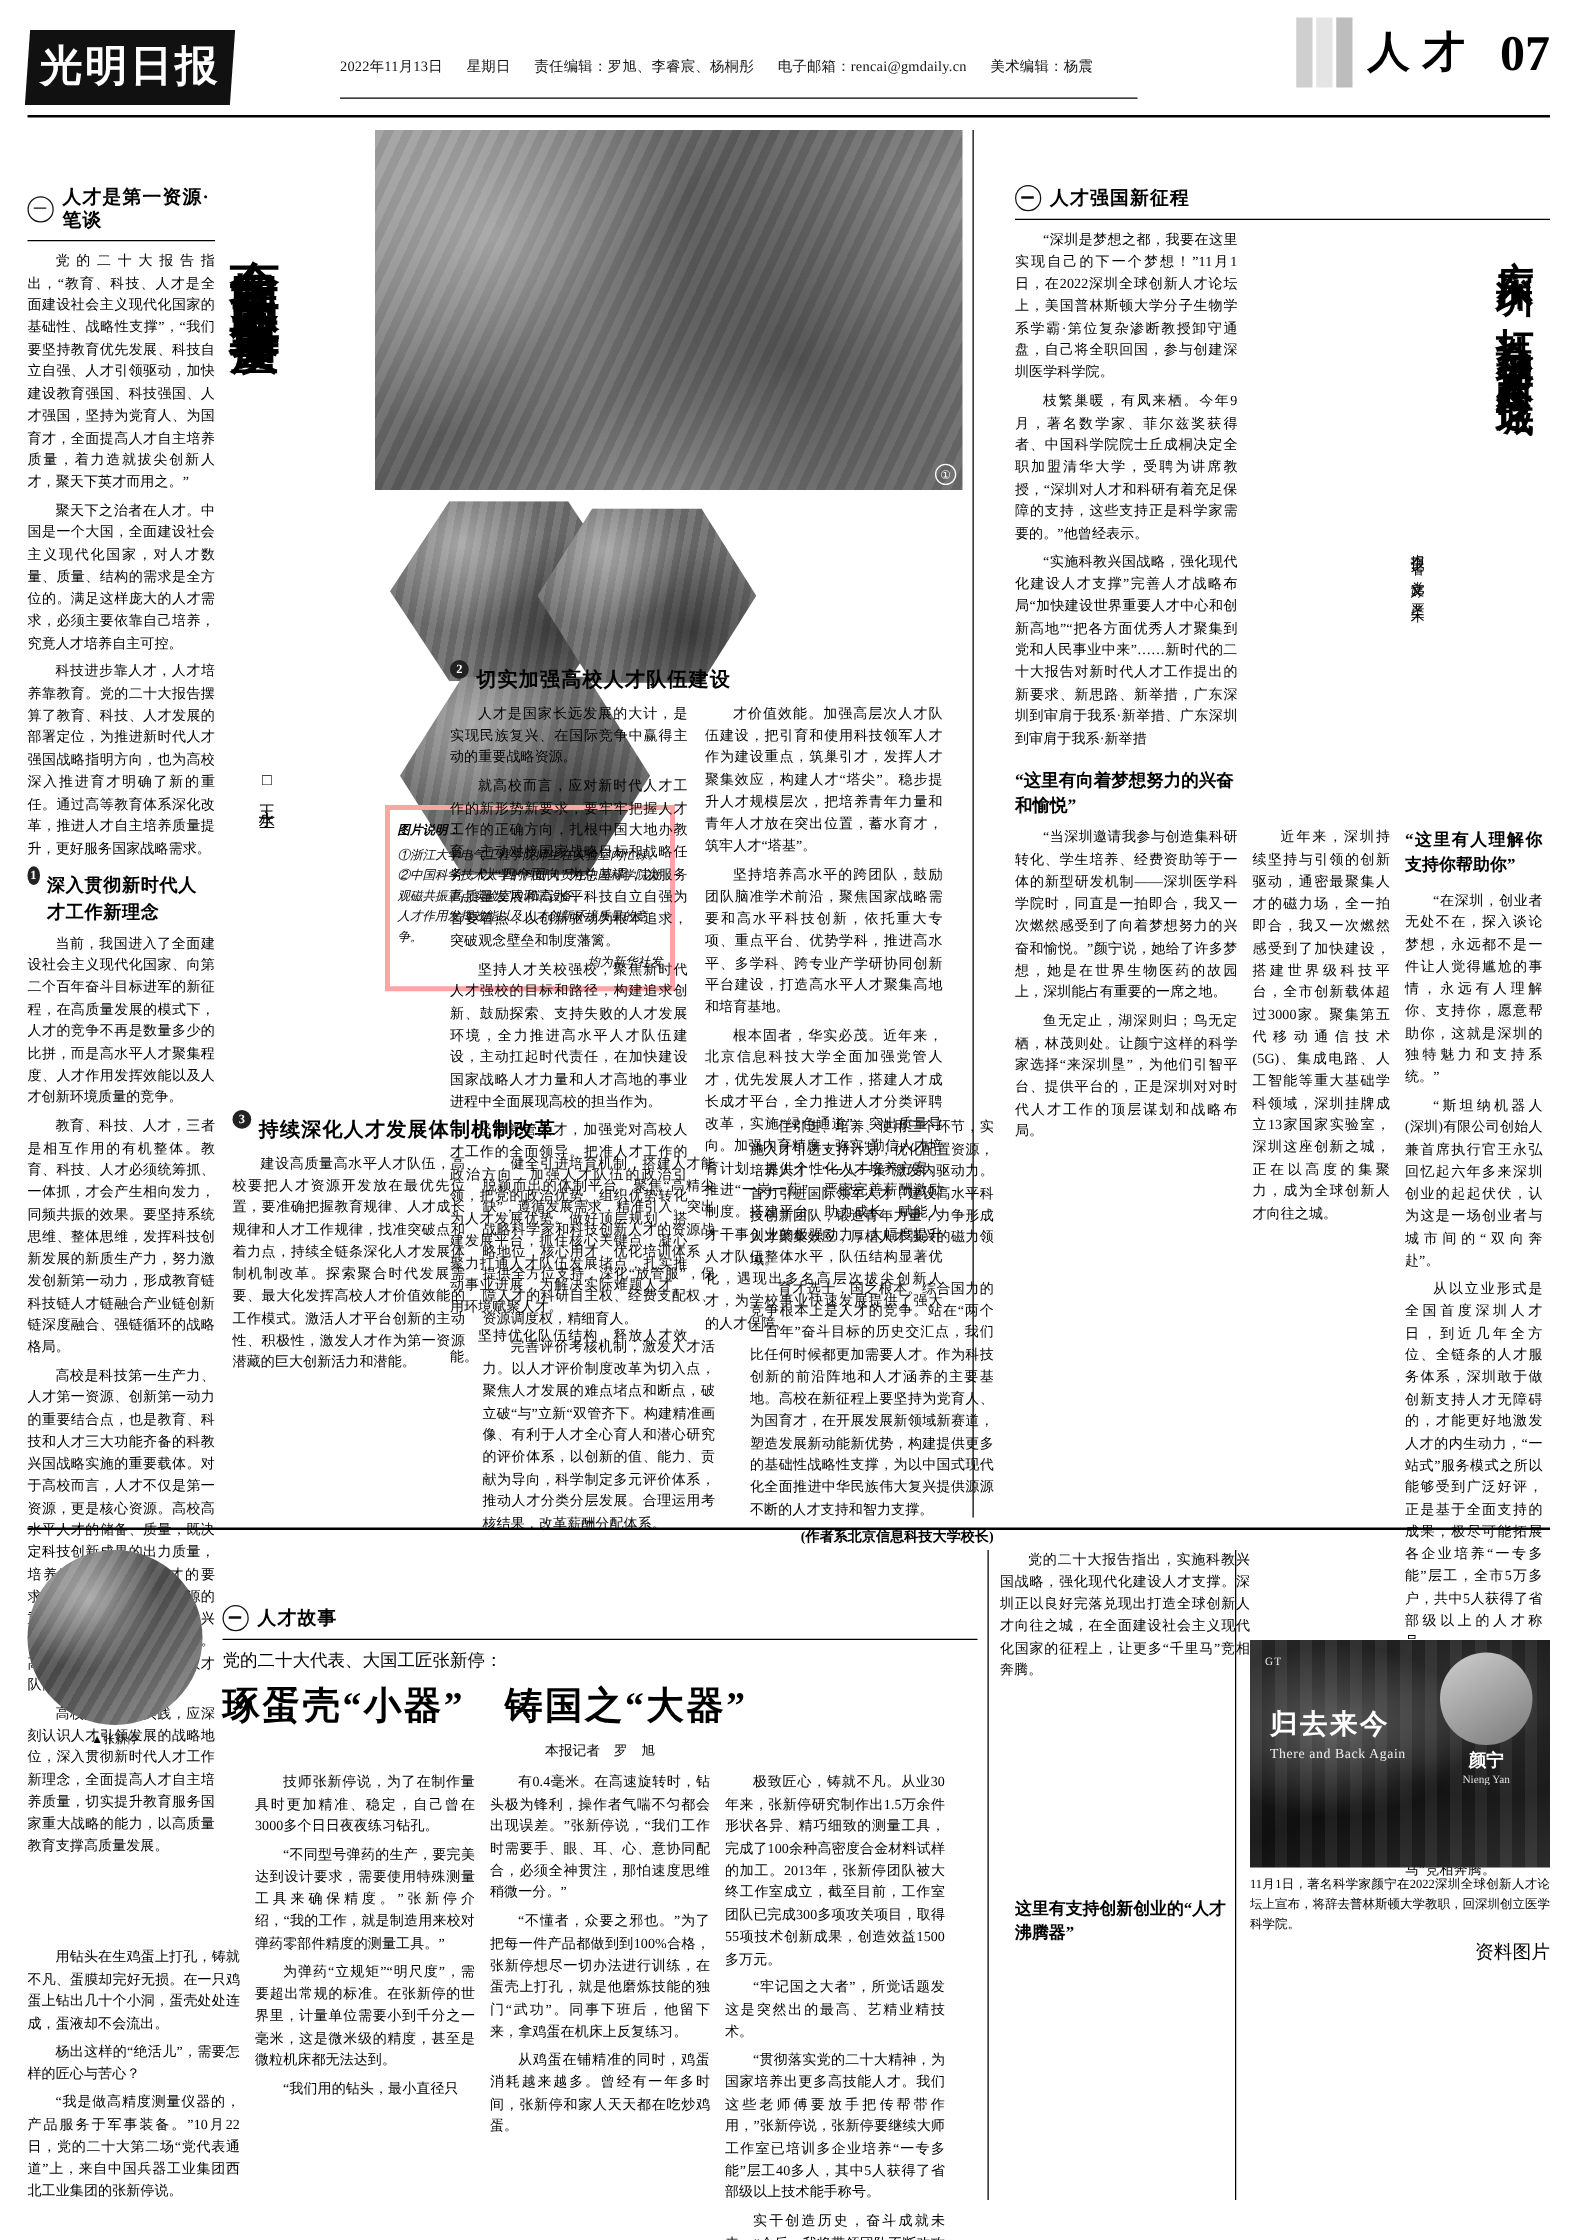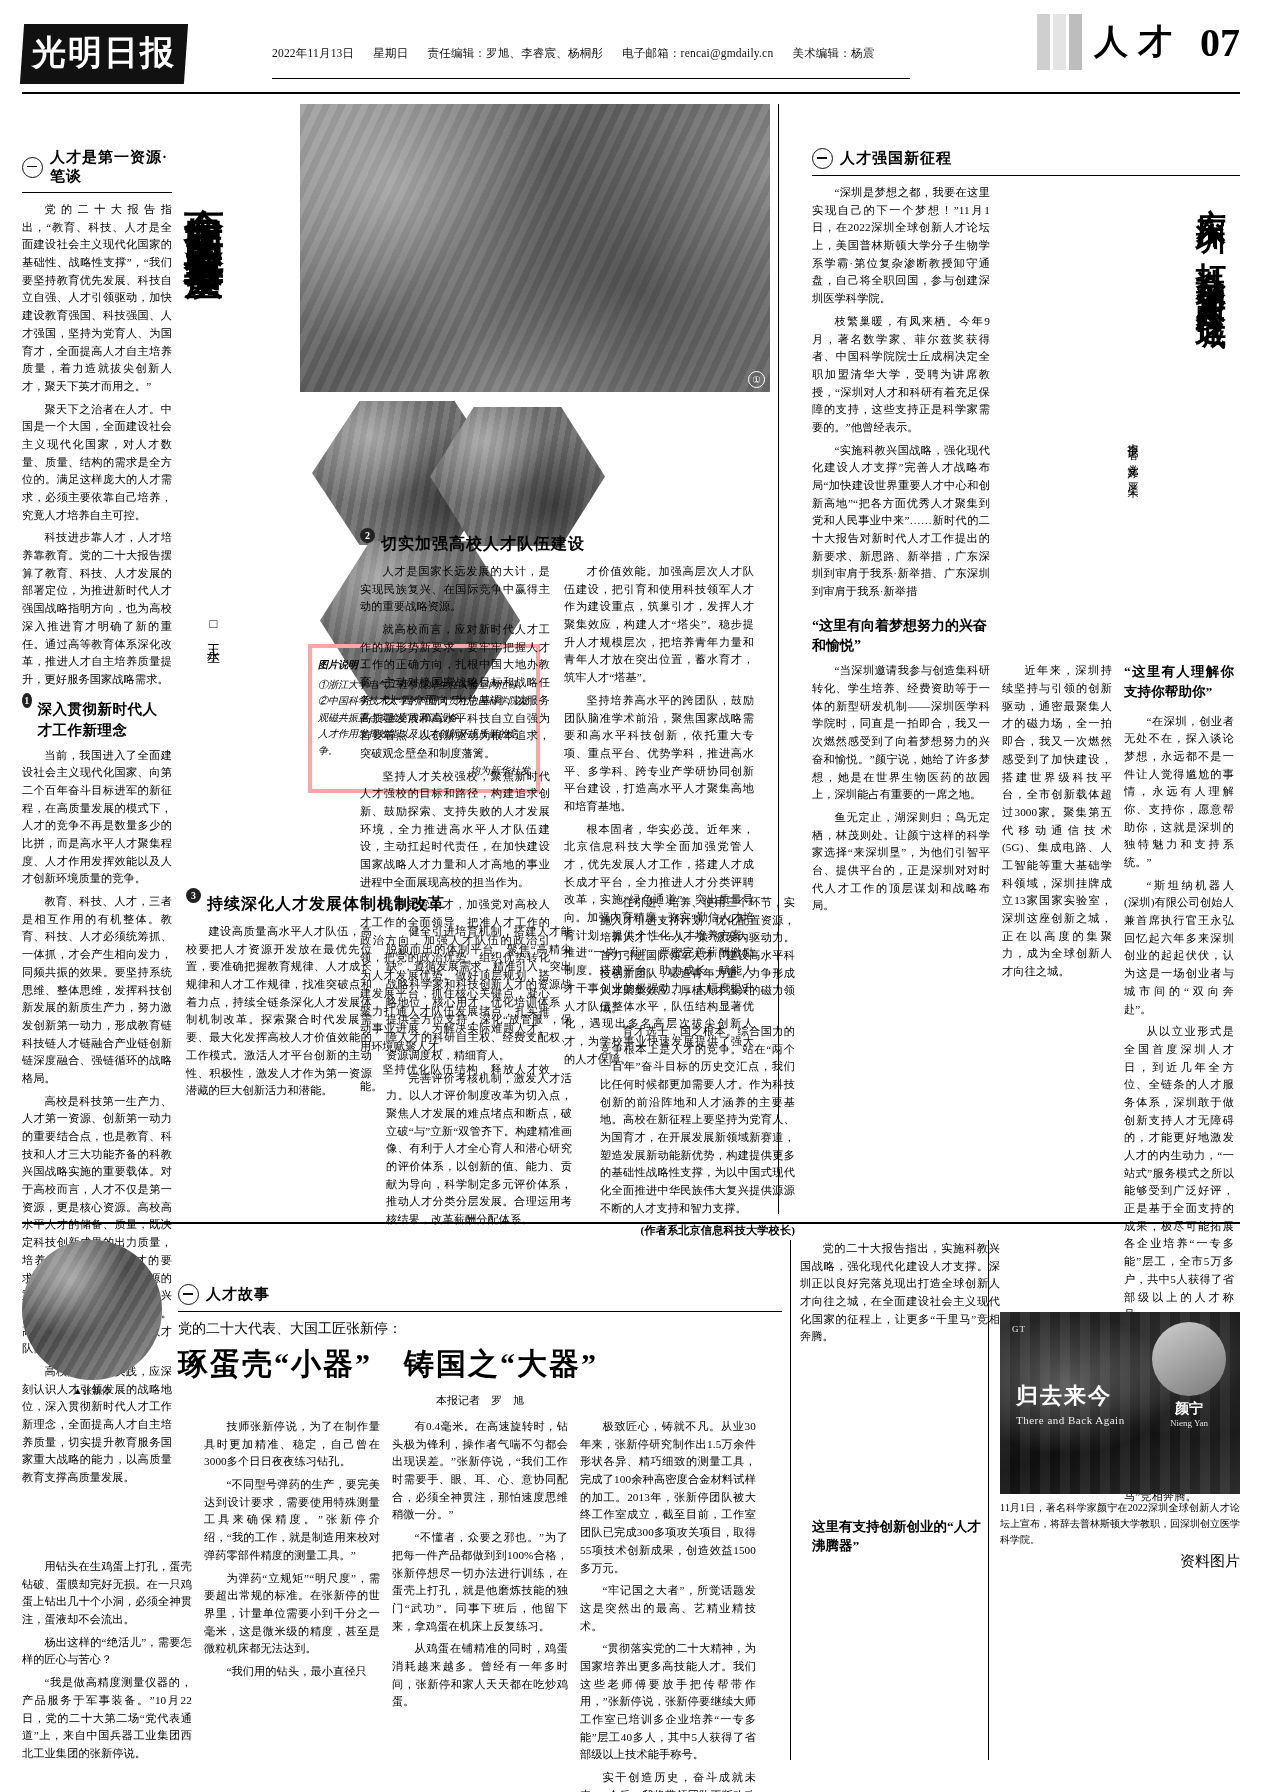--- a/index.html
+++ b/index.html
@@ -61,21 +61,21 @@
      background:linear-gradient(140deg,#8e8e8e,#4f4f4f 45%,#909090);}
   .circ-photo:before{content:"";position:absolute;inset:0;
      background:radial-gradient(circle at 35% 28%, rgba(255,255,255,.45), transparent 42%),
                 repeating-linear-gradient(120deg, rgba(255,255,255,.07) 0 6px, rgba(0,0,0,.09) 6px 12px);}
 
   .ad{position:relative;overflow:hidden;background:linear-gradient(160deg,#2b2b2b,#111 60%,#333);}
   .ad:before{content:"";position:absolute;inset:0;
      background:radial-gradient(ellipse at 28% 40%, rgba(255,255,255,.28), transparent 45%),
                 radial-gradient(ellipse at 80% 30%, rgba(255,255,255,.15), transparent 40%),
                 repeating-linear-gradient(90deg, rgba(255,255,255,.05) 0 10px, rgba(0,0,0,.12) 10px 20px);}
-  .ad .adtxt{position:absolute;left:16px;top:52px;color:#fff;z-index:3;margin-top:17px;}
+  .ad .adtxt{position:absolute;left:16px;top:52px;color:#fff;z-index:3;}
   .ad .adtxt .l1{font-size:22px;font-weight:bold;letter-spacing:2px;}
   .ad .adtxt .l2{font-size:11px;letter-spacing:.5px;margin-top:3px;opacity:.92;}
   .ad .person{position:absolute;right:14px;top:10px;color:#fff;z-index:3;text-align:center;}
   .ad .person .pn{font-size:14px;font-weight:bold;}
   .ad .person .pe{font-size:9px;opacity:.85;}
   .ad .avatar{width:74px;height:74px;border-radius:50%;margin:0 auto 4px;
      background:linear-gradient(150deg,#cfcfcf,#7a7a7a);}
   .ad-badge{position:absolute;left:12px;top:12px;color:#fff;font-size:9px;z-index:3;letter-spacing:1px;opacity:.9;}
 
   .credit{font-size:15px;text-align:right;margin-top:4px;}
@@ -271,21 +271,21 @@
         <div style="font-size:14px;margin-top:8px;">党的二十大代表、大国工匠张新停：</div>
         <div style="font-size:30px;font-weight:bold;letter-spacing:2px;margin-top:6px;">琢蛋壳“小器”　铸国之“大器”</div>
         <div class="byline" style="margin-top:8px;">
           <span>本报记者</span>　<span>罗　旭</span>
         </div>
       </div>
     </div>
 
     <div style="display:flex;gap:12px;margin-top:10px;">
       <div class="body-cn" style="width:170px;padding-top:140px;">
-        <p>用钻头在生鸡蛋上打孔，蛋壳钻破、蛋膜却完好无损。在一只鸡蛋上钻出几十个小洞，必须全神贯注，蛋液却不会流出。</p>
+        <p>用钻头在生鸡蛋上打孔，铸就不凡、蛋膜却完好无损。在一只鸡蛋上钻出几十个小洞，蛋壳处处连成，蛋液却不会流出。</p>
         <p>杨出这样的“绝活儿”，需要怎样的匠心与苦心？</p>
         <p>“我是做高精度测量仪器的，产品服务于军事装备。”10月22日，党的二十大第二场“党代表通道”上，来自中国兵器工业集团西北工业集团的张新停说。</p>
       </div>
       <div class="body-cn" style="width:176px;">
         <p>技师张新停说，为了在制作量具时更加精准、稳定，自己曾在3000多个日日夜夜练习钻孔。</p>
         <p>“不同型号弹药的生产，要完美达到设计要求，需要使用特殊测量工具来确保精度。”张新停介绍，“我的工作，就是制造用来校对弹药零部件精度的测量工具。”</p>
         <p>为弹药“立规矩”“明尺度”，需要超出常规的标准。在张新停的世界里，计量单位需要小到千分之一毫米，这是微米级的精度，甚至是微粒机床都无法达到。</p>
         <p>“我们用的钻头，最小直径只</p>
       </div>
       <div class="body-cn" style="width:176px;">

